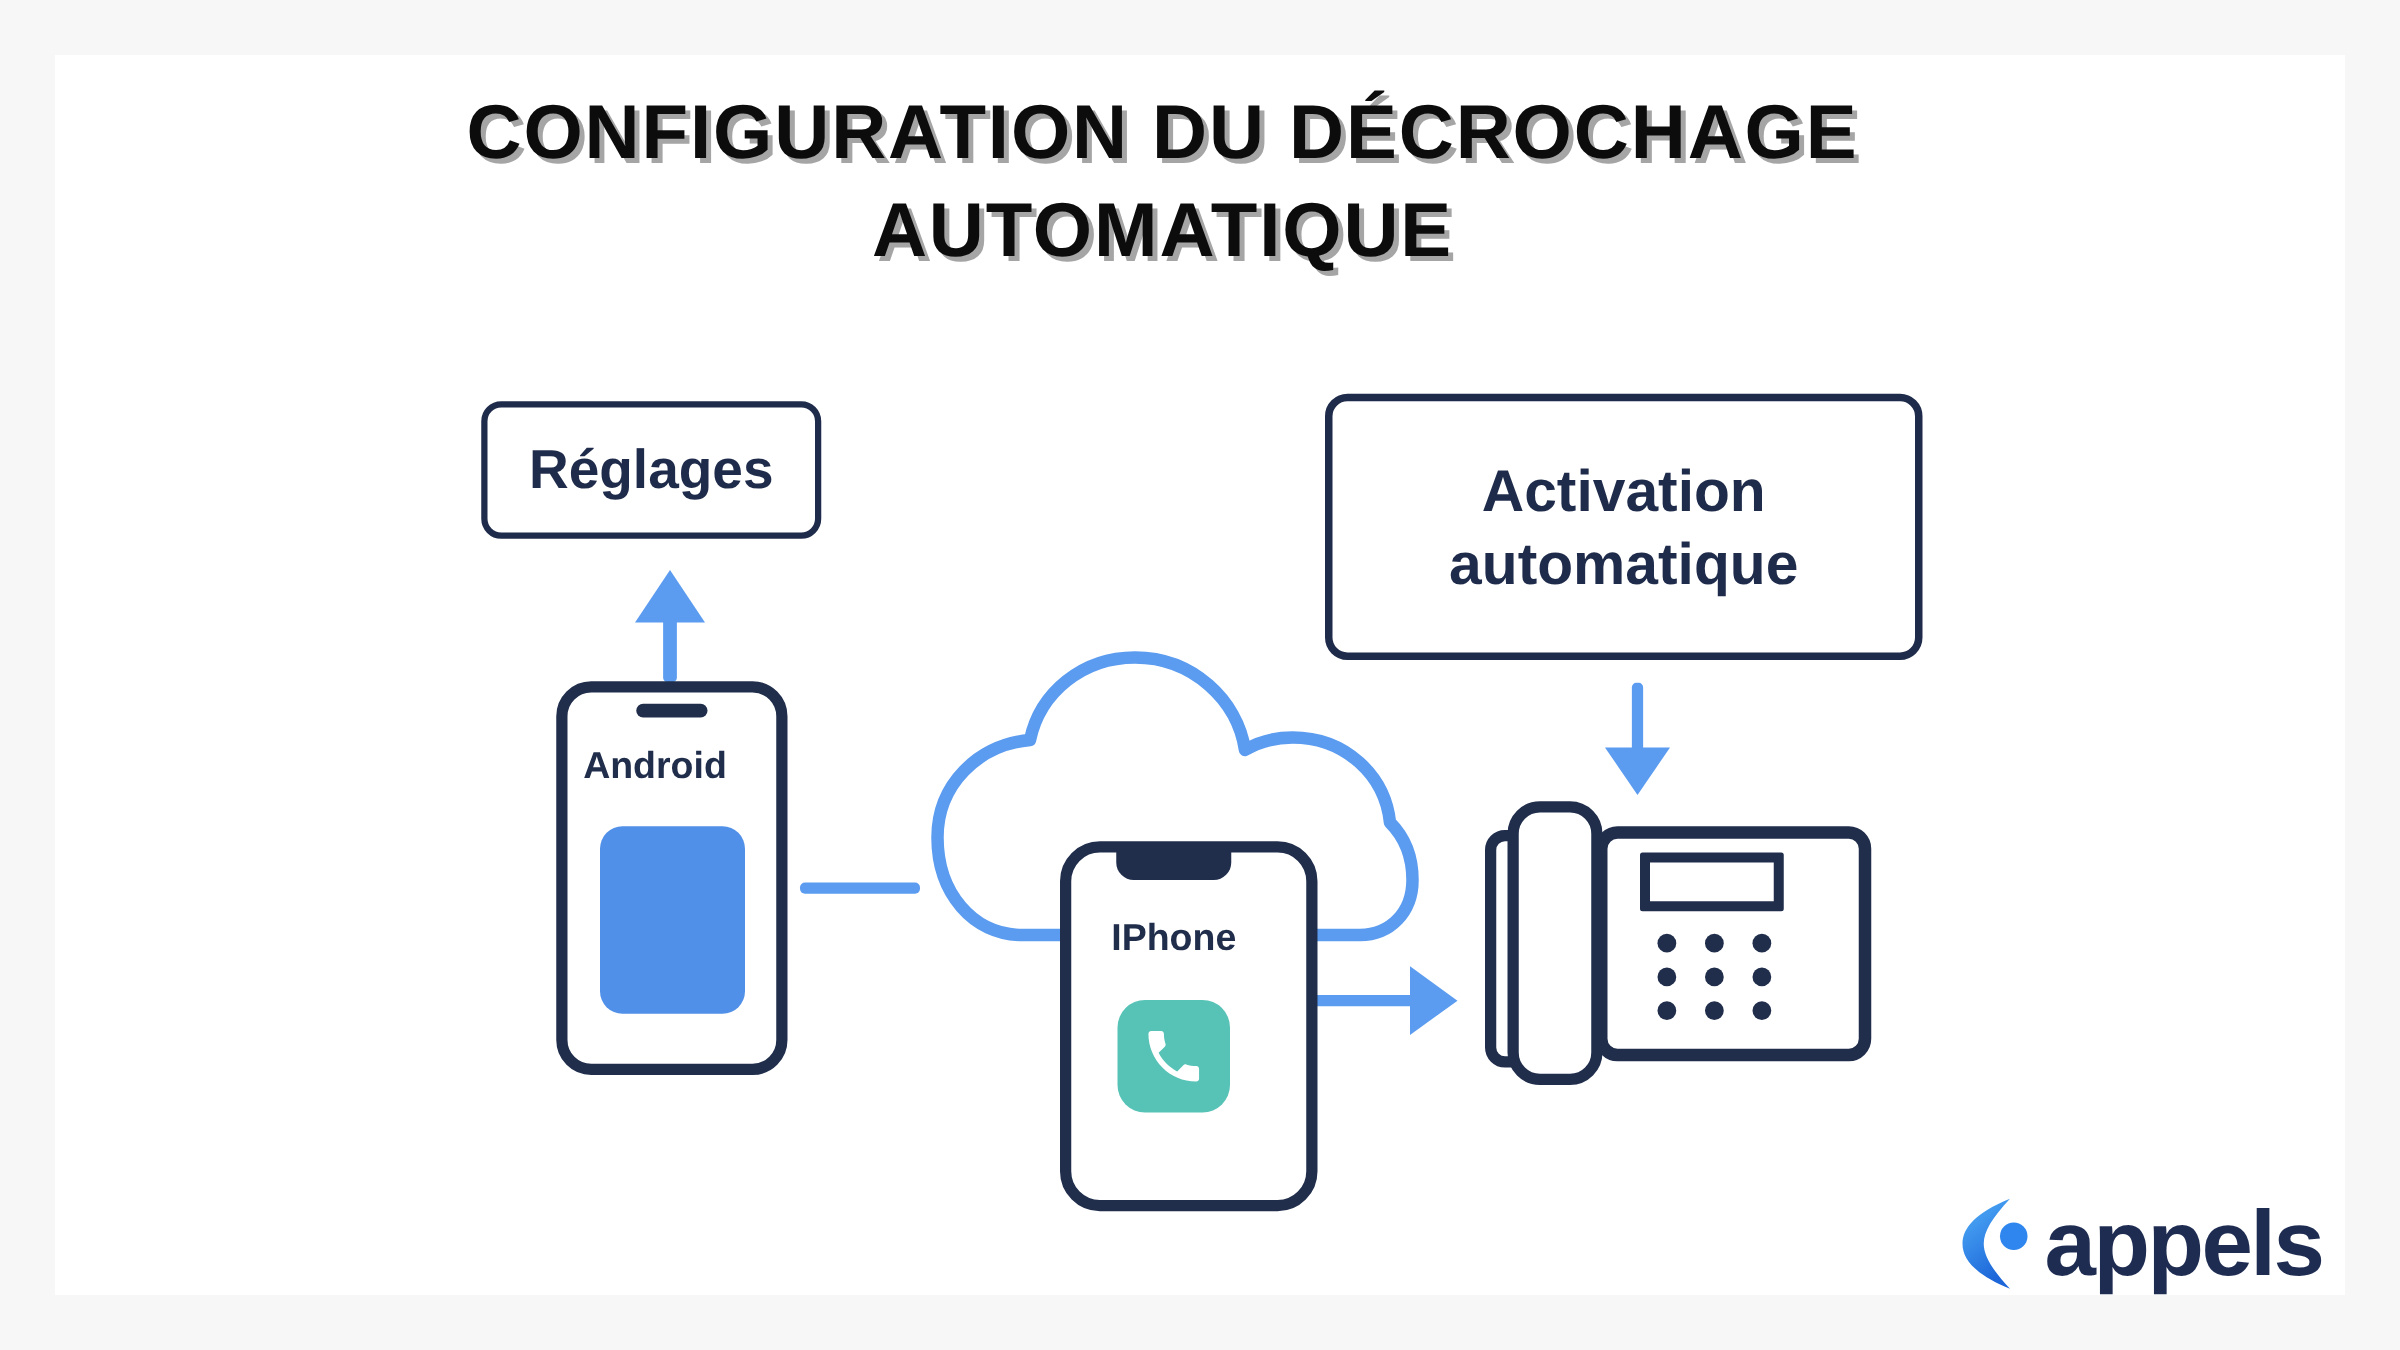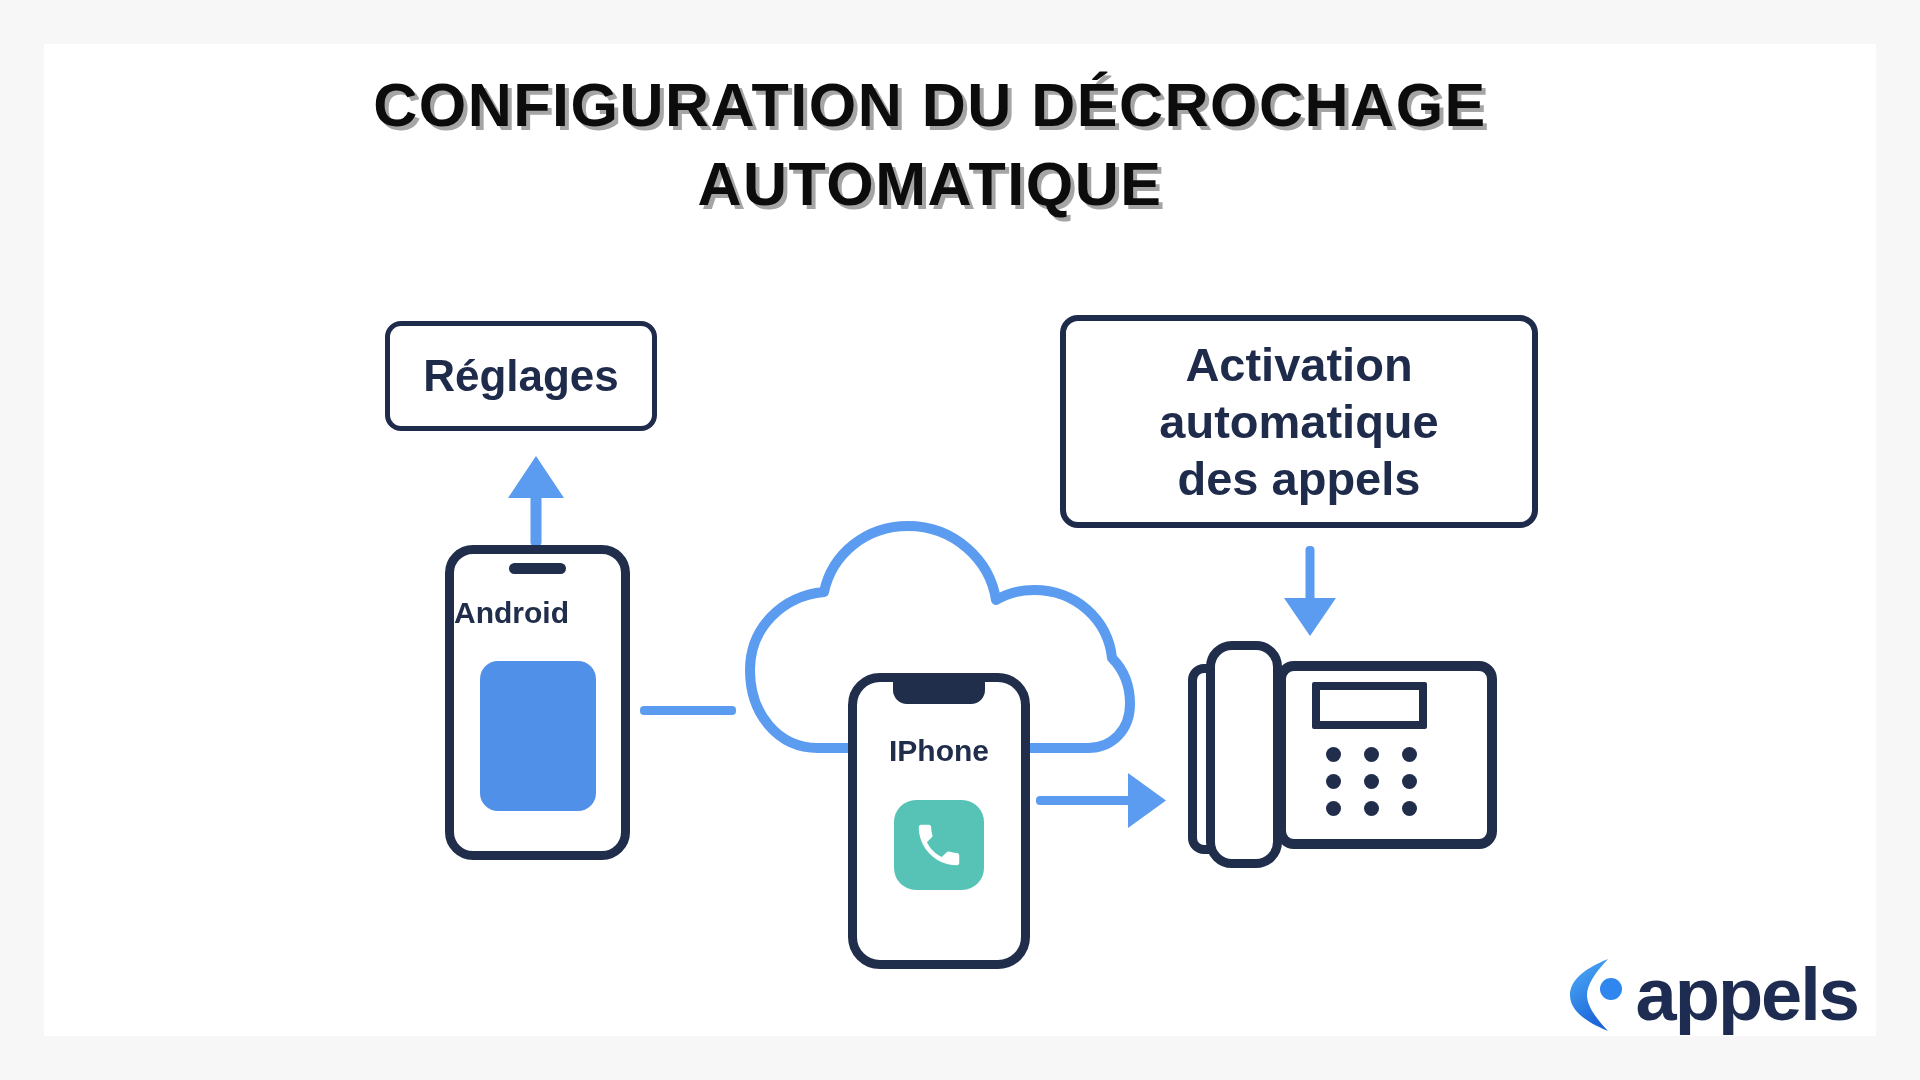--- a/index.html
+++ b/index.html
@@ -62,31 +62,31 @@
     border: 9px solid #202e4c; border-radius: 28px;
     background: #ffffff; z-index: 3;
   }
   .android-speaker {
     position: absolute; left: 55px; top: 9px;
     width: 57px; height: 11px; border-radius: 6px;
     background: #202e4c;
   }
   .android-label {
     position: absolute; left: 0; top: 42px; width: 140px;
-    font-size: 30px; font-weight: bold; color: #202e4c;
+    text-align: center; font-size: 30px; font-weight: bold; color: #202e4c;
   }
   .android-screen {
     position: absolute; left: 26px; top: 107px;
     width: 116px; height: 150px; border-radius: 18px;
     background: #5190e8;
   }
 
   .iphone {
     position: absolute; left: 848px; top: 673px;
-    width: 182px; height: 296px;
+    width: 206px; height: 296px;
     border: 9px solid #202e4c; border-radius: 32px;
     background: #ffffff; z-index: 3;
   }
   .iphone-notch {
     position: absolute; left: 36px; top: -2px;
     width: 92px; height: 24px;
     background: #202e4c;
     border-radius: 0 0 14px 14px;
   }
   .iphone-label {
@@ -155,21 +155,20 @@
     <div>AUTOMATIQUE</div>
   </div>
 
   <div class="label-box settings-box">
     <span>Réglages</span>
   </div>
 
   <div class="label-box activation-box">
     <div>Activation</div>
     <div>automatique</div>
-    <div>des appels</div>
   </div>
 
   <svg class="arrow arrow-up" width="56" height="92" viewBox="0 0 56 92">
     <polygon points="28,0 0,42 56,42" fill="#5b9cf0"></polygon>
     <rect x="22.5" y="38" width="11" height="52" rx="4" fill="#5b9cf0"></rect>
   </svg>
 
   <div class="connector-line"></div>
 
   <svg class="cloud-svg" width="400" height="245" viewBox="0 0 400 245">

